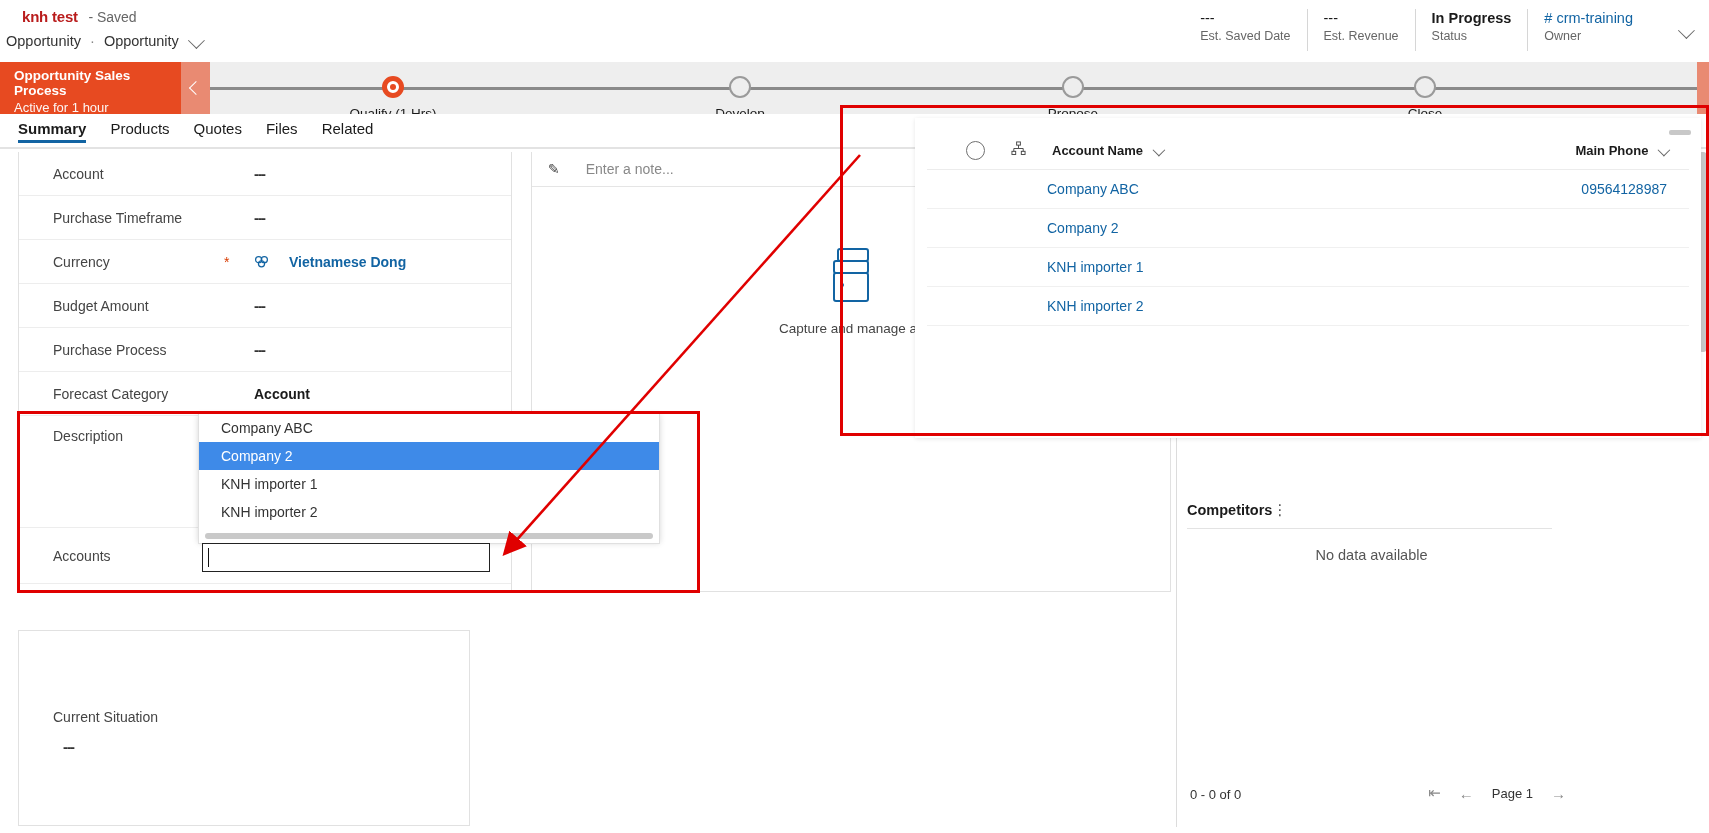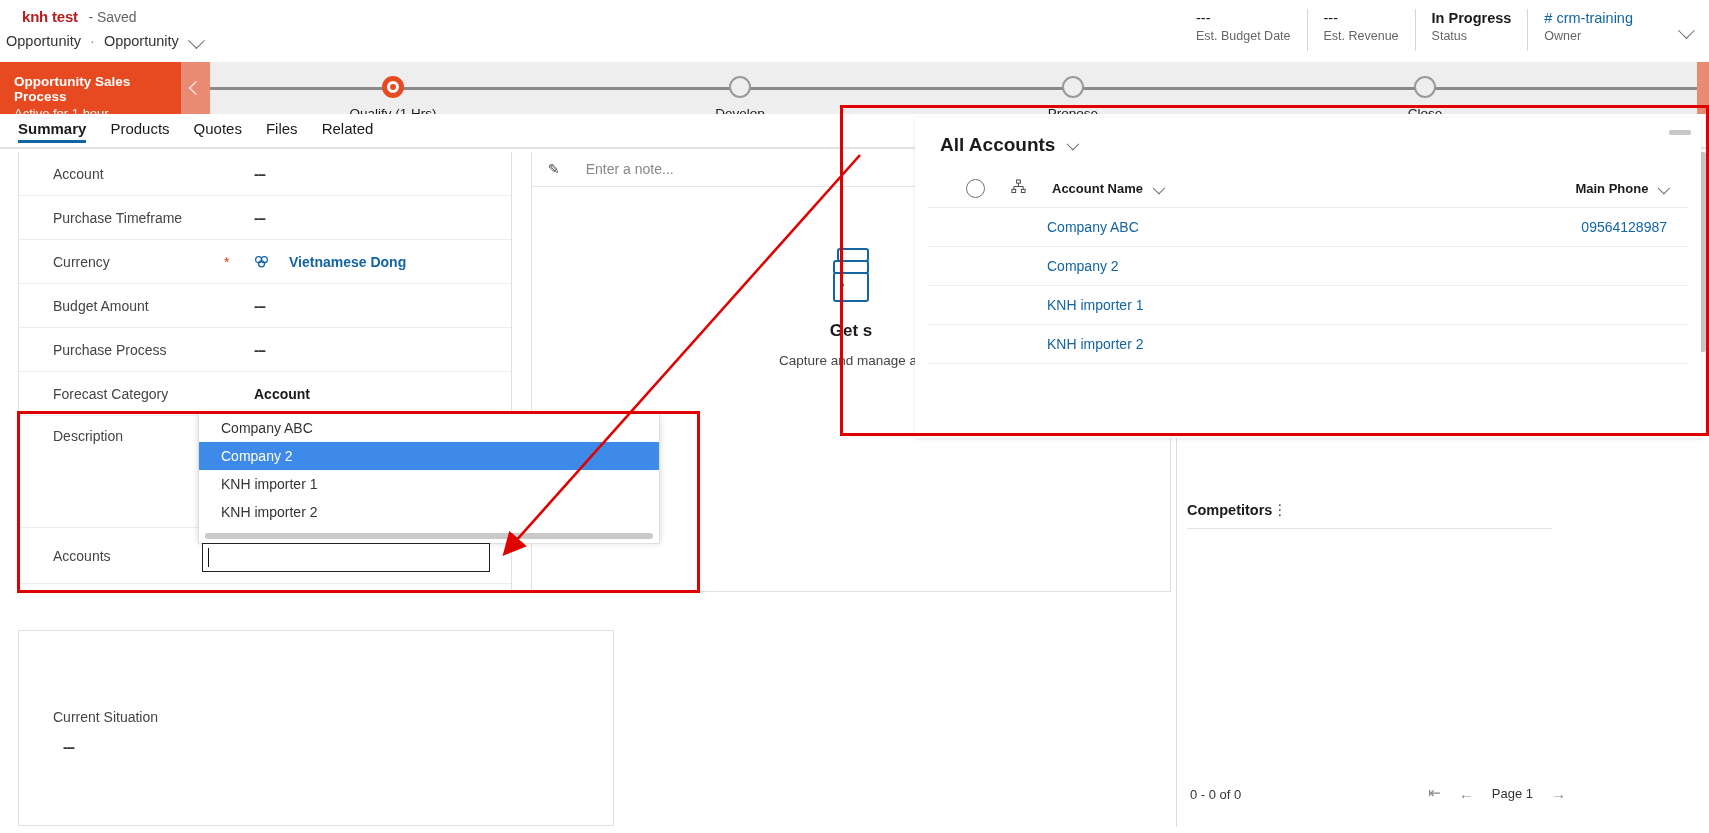--- a/index.html
+++ b/index.html
@@ -28,21 +28,21 @@
   .stat:last-child{border-right:none;}
   .stat-val{font-size:14.5px;color:#1b1b1b;line-height:18px;}
   .stat-val.bold{font-weight:bold;}
   .stat-val.link{color:#1264a3;}
   .stat-lbl{font-size:12.5px;color:#666;line-height:17px;margin-top:1px;}
   #header-caret{right:18px;top:22px;}
 
   
   #bpf{left:0;top:62px;width:1709px;height:52px;background:#eeeeee;}
   #bpf-title{left:0;top:0;width:181px;height:52px;background:#e74a21;color:#fff;padding-left:14px;box-sizing:border-box;}
-  #bpf-name{font-size:13.5px;font-weight:bold;margin-top:12px;}
+  #bpf-name{font-size:13.5px;font-weight:bold;margin-top:6px;}
   #bpf-sub{font-size:13px;margin-top:2px;opacity:.95;}
   #bpf-collapse{left:181px;top:0;width:29px;height:52px;background:#e98a72;color:#fff;display:flex;align-items:center;justify-content:center;}
   #bpf-collapse .a{display:inline-block;width:9px;height:9px;border-left:1.6px solid #fff;border-bottom:1.6px solid #fff;transform:rotate(45deg);}
   #bpf-right{right:0;top:0;width:12px;height:52px;background:#e98a72;}
   #bpf-track{left:210px;right:12px;top:25px;height:3px;background:#8a8a8a;}
   .stage{position:absolute;top:0;width:160px;text-align:center;}
   .stage .node{width:22px;height:22px;border-radius:50%;box-sizing:border-box;margin:0 auto;background:#eeeeee;border:2.5px solid #9a9a9a;}
   .stage.active .node{border:5px solid #e74a21;background:#fff;position:relative;}
   .stage.active .node:after{content:"";position:absolute;left:3px;top:3px;width:6px;height:6px;border-radius:50%;background:#e74a21;}
   .stage .lbl{font-size:13.5px;color:#1b1b1b;margin-top:8px;white-space:nowrap;}
@@ -60,21 +60,21 @@
   .flabel{font-size:14px;color:#444;width:155px;flex:none;}
   .freq{color:#d83b01;font-size:14px;width:14px;flex:none;}
   .fval{font-size:14px;color:#1b1b1b;}
   .fval.dash{color:#333;letter-spacing:-1px;font-weight:bold;}
   .fval.link{color:#1264a3;font-weight:bold;}
   .fval.bold{font-weight:bold;}
   .cur-icon{display:inline-block;width:15px;height:15px;vertical-align:-2px;margin-right:4px;}
   #row-desc{height:112px;align-items:flex-start;padding-top:12px;}
   #row-accounts{height:56px;}
 
-  #panel-cursit{left:18px;top:630px;width:596px;height:196px;border:1px solid #e1e1e1;background:#fff;box-sizing:border-box;padding:78px 0 4px 34px;}
+  #panel-cursit{left:18px;top:630px;width:452px;height:196px;border:1px solid #e1e1e1;background:#fff;box-sizing:border-box;padding:78px 0 4px 34px;}
   #cursit-lbl{font-size:14px;color:#444;}
   #cursit-val{font-size:14px;color:#333;font-weight:bold;letter-spacing:-1px;margin-top:14px;margin-left:10px;}
 
   #col-mid{left:531px;top:152px;width:640px;height:440px;border:1px solid #e1e1e1;border-top:none;background:#fff;box-sizing:border-box;}
   #note-row{height:34px;display:flex;align-items:center;padding:0 16px;border-bottom:1px solid #e5e5e5;}
   #note-ph{font-size:14px;color:#888;margin-left:26px;}
   #note-pen{color:#444;font-size:14px;}
   #empty-state{margin-top:60px;text-align:center;}
   #empty-title{font-size:17px;font-weight:bold;color:#1b1b1b;margin-top:12px;}
   #empty-sub{font-size:13.5px;color:#444;margin-top:12px;}
@@ -132,21 +132,21 @@
   <div class="abs" id="breadcrumb">
     <span>Opportunity</span>
     <span class="sep">·</span>
     <span>Opportunity</span>
     <span class="chev"></span>
   </div>
 
   <div class="abs" id="header-stats">
     <div class="stat">
       <div class="stat-val">---</div>
-      <div class="stat-lbl">Est. Budget Date</div>
+      <div class="stat-lbl">Est. Saved Date</div>
     </div>
     <div class="stat">
       <div class="stat-val">---</div>
       <div class="stat-lbl">Est. Revenue</div>
     </div>
     <div class="stat">
       <div class="stat-val bold">In Progress</div>
       <div class="stat-lbl">Status</div>
     </div>
     <div class="stat">
@@ -255,21 +255,20 @@
   </div>
   <div id="empty-state">
     <div>
       <svg width="46" height="58" viewBox="0 0 46 58">
         <rect x="10" y="2" width="30" height="12" rx="2" fill="none" stroke="#1264a3" stroke-width="2"></rect>
         <rect x="6" y="14" width="34" height="12" rx="2" fill="none" stroke="#1264a3" stroke-width="2"></rect>
         <rect x="6" y="26" width="34" height="28" rx="2" fill="none" stroke="#1264a3" stroke-width="2"></rect>
         <circle cx="14" cy="38" r="2" fill="#1264a3"></circle>
       </svg>
     </div>
-    <div id="empty-title">Get s</div>
     <div id="empty-sub">Capture and manage all</div>
   </div>
 </div>
 
 <div class="abs" id="col-right">
   <div style="height:152px;"></div>
   <div class="card-head">
     <span class="card-title">Sales team</span>
     <span class="kebab">⋮</span>
   </div>
@@ -284,20 +283,21 @@
         <line x1="8" y1="26" x2="22" y2="26" stroke="#595959" stroke-width="1.8"></line>
       </svg>
     </div>
   </div>
   <div style="height:72px;"></div>
   <div class="card-head">
     <span class="card-title">Competitors</span>
     <span class="kebab">⋮</span>
   </div>
   <div class="card-rule"></div>
+  <div class="card-empty" style="padding-top:18px;">No data available</div>
 </div>
 
 <div class="abs" id="pager">
   <span id="pager-count">0 - 0 of 0</span>
   <span id="pager-ctrls">
     <span>⇤</span>
     <span>←</span>
     <span id="pager-page">Page 1</span>
     <span>→</span>
   </span>
@@ -311,24 +311,20 @@
   <div class="ac-item">KNH importer 1</div>
   <div class="ac-item">KNH importer 2</div>
 </div>
 <div class="abs" id="ac-scrollbar">
   <div class="thumb"></div>
 </div>
 <div class="abs" id="ac-input"></div>
 <div class="abs" id="ac-caret"></div>
 
 <div class="abs" id="acct-flyout">
-  <div id="acct-title">
-    <span>All Accounts</span>
-    <span class="chev sm"></span>
-  </div>
   <div id="acct-head">
     <div id="sel-circle"></div>
     <span id="hier-icon">
       <svg width="15" height="15" viewBox="0 0 16 16">
         <rect x="6" y="1" width="4" height="3.4" fill="none" stroke="#444" stroke-width="1"></rect>
         <rect x="1" y="11" width="4" height="3.4" fill="none" stroke="#444" stroke-width="1"></rect>
         <rect x="11" y="11" width="4" height="3.4" fill="none" stroke="#444" stroke-width="1"></rect>
         <path d="M8 4.4 v3 M3 11 v-3 h10 v3" fill="none" stroke="#444" stroke-width="1"></path>
       </svg>
     </span>

